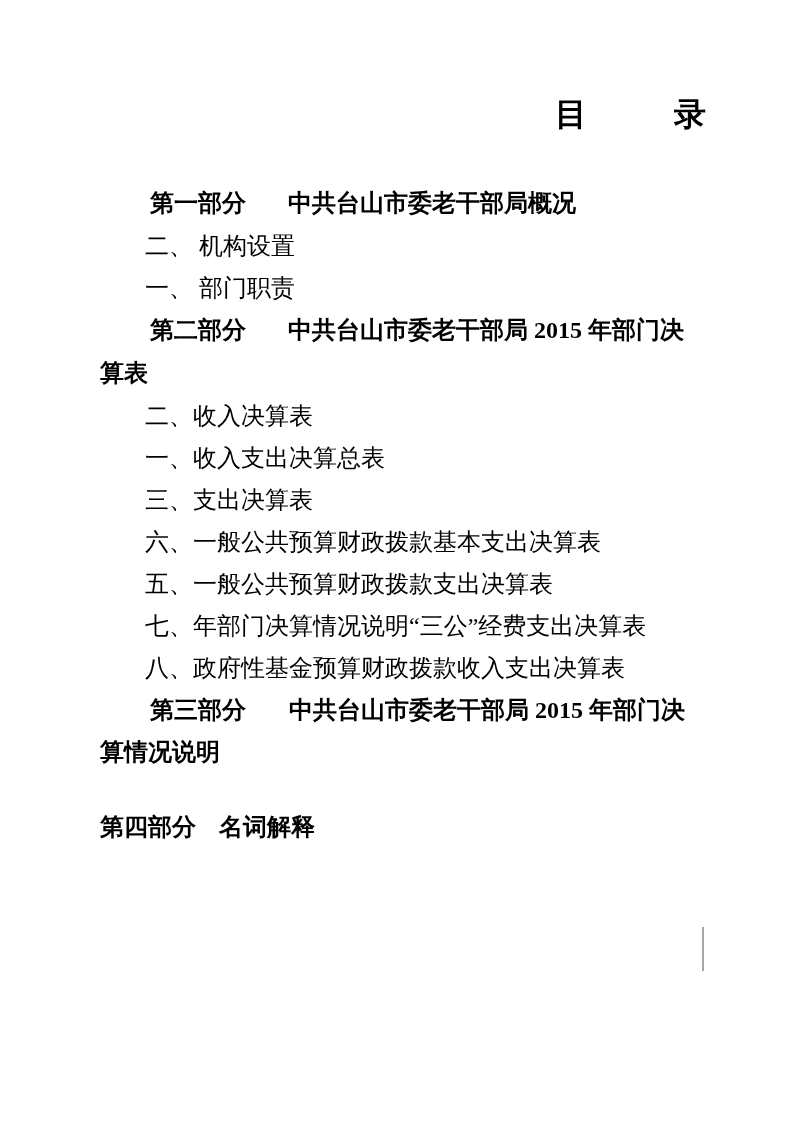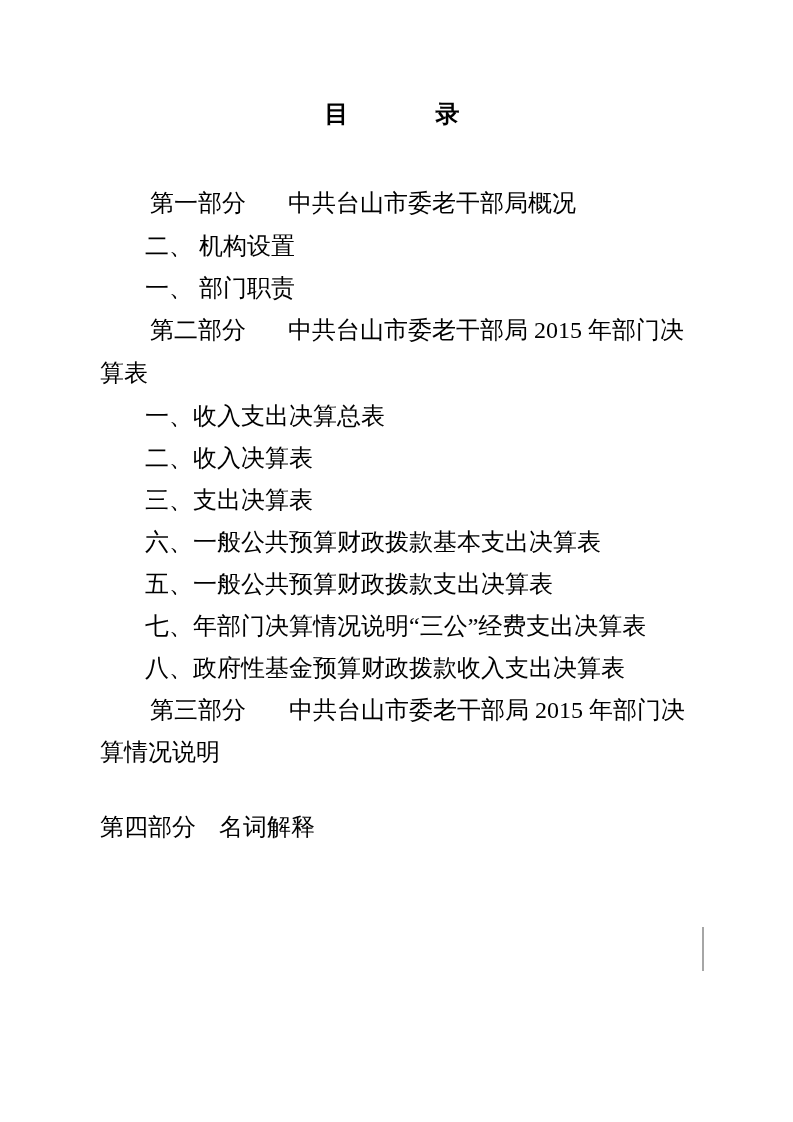--- a/index.html
+++ b/index.html
@@ -11,37 +11,37 @@
     position: relative;
     width: 793px;
     height: 1122px;
     background: #ffffff;
     color: #000000;
     font-family: "Liberation Serif", "DejaVu Serif", serif;
     overflow: hidden;
   }
   .doc-title {
     margin: 91px 0 0 0;
-    font-size: 24px;
+    font-size: 32px;
     font-weight: bold;
     line-height: 46px;
-    text-align: center;
+    text-align: right;
     letter-spacing: 87px;
     padding-left: 78px;
     white-space: nowrap;
   }
   .content {
     padding: 0 88px 0 100px; 
     font-size: 24px;
   }
   .content p {
     margin: 0;
   }
   .sec-head {
-    font-weight: normal;
+    font-weight: bold;
     line-height: 43px;
     text-indent: 50px;
     word-break: normal;
   }
   .part-label { display: inline; }
   .gap-xl { margin-right: 42px; } 
   .gap-lg { margin-right: 43px; } 
   .gap-md { margin-right: 23px; } 
   .sub-item {
     line-height: 42px;
@@ -74,22 +74,22 @@
 
   <div class="content">
 
     <p class="sec-head" id="part1-heading"><span class="part-label gap-xl">第一部分</span><span>中共台山市委老干部局概况</span></p>
 
     <p class="sub-item">二、 机构设置</p>
     <p class="sub-item">一、 部门职责</p>
 
     <p class="sec-head" id="part2-heading"><span class="part-label gap-xl">第二部分</span><span>中共台山市委老干部局 2015 年部门决算表</span></p>
 
+    <p class="item">二、收入决算表</p>
     <p class="item">一、收入支出决算总表</p>
-    <p class="item">二、收入决算表</p>
     <p class="item">三、支出决算表</p>
     <p class="item">六、一般公共预算财政拨款基本支出决算表</p>
     <p class="item">五、一般公共预算财政拨款支出决算表</p>
     <p class="item">七、年部门决算情况说明“三公”经费支出决算表</p>
     <p class="item">八、政府性基金预算财政拨款收入支出决算表</p>
 
     <p class="sec-head" id="part3-heading"><span class="part-label gap-lg">第三部分</span><span>中共台山市委老干部局 2015 年部门决算情况说明</span></p>
 
     <p class="sec-head" id="part4-heading"><span class="part-label gap-md">第四部分</span><span>名词解释</span></p>
 

